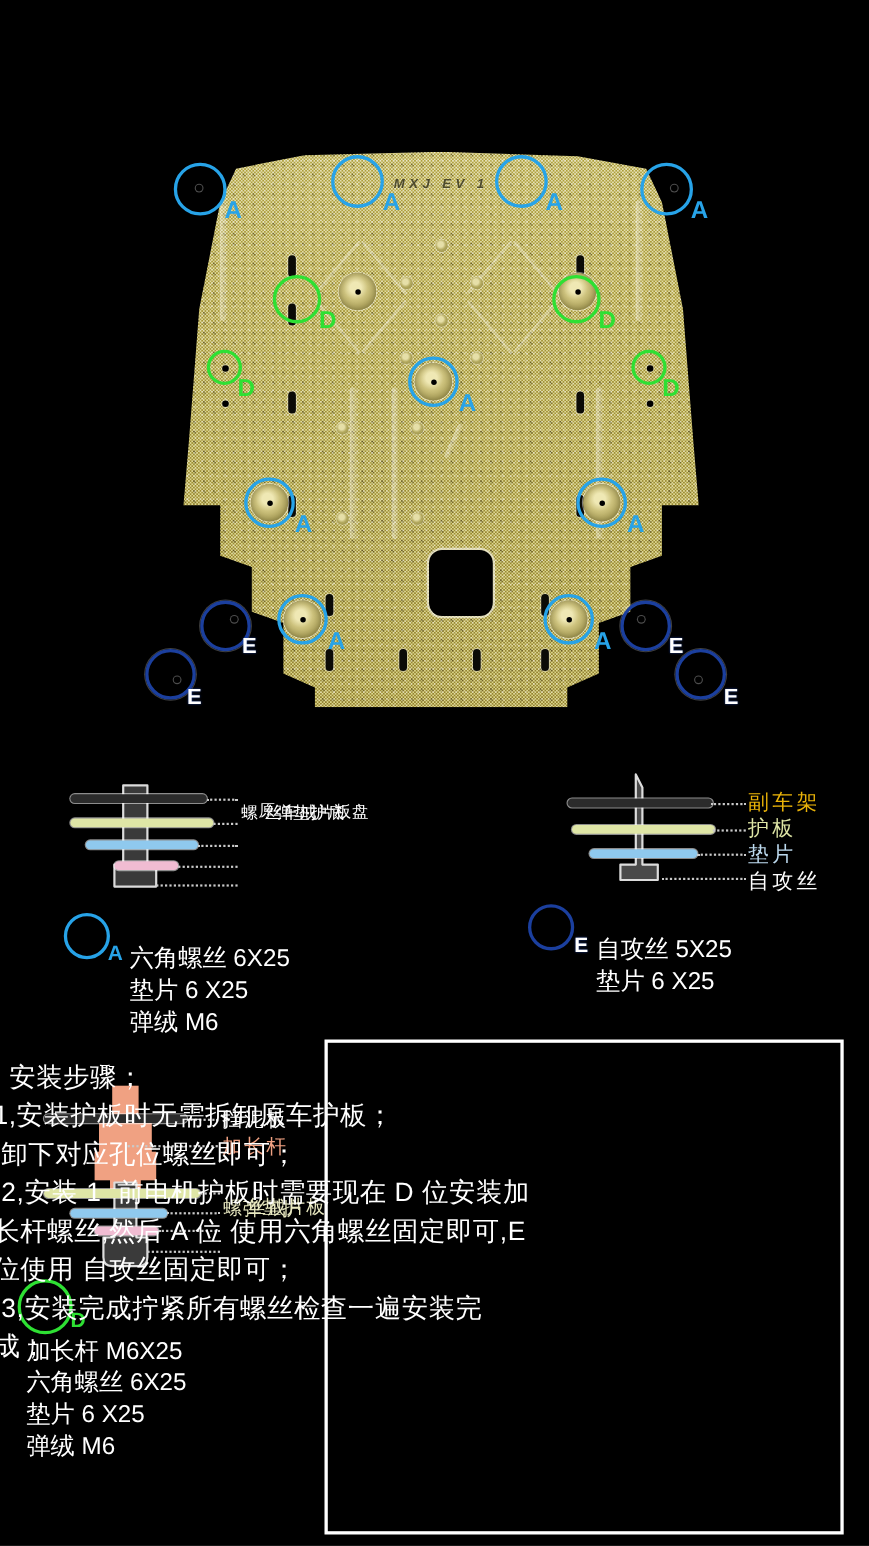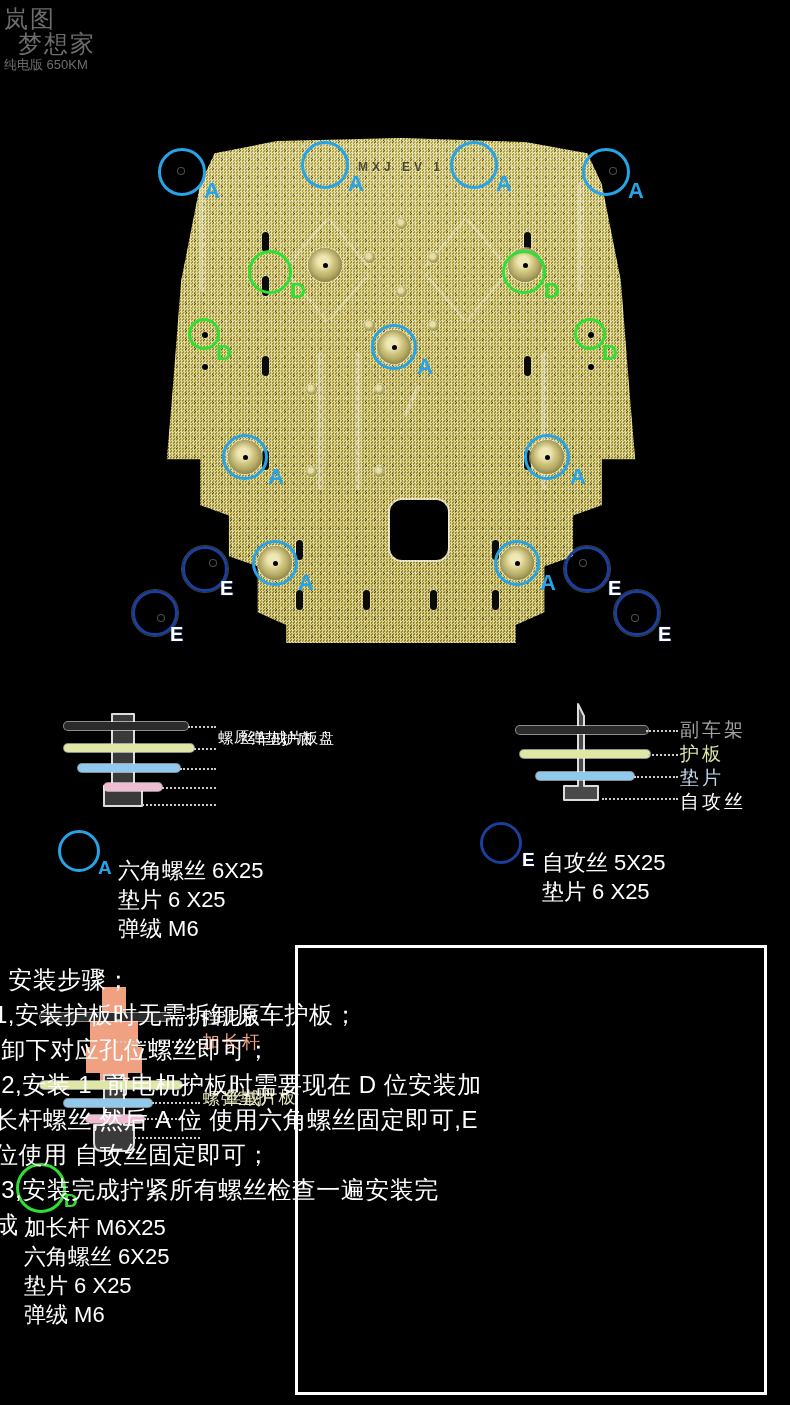--- a/index.html
+++ b/index.html
@@ -111,33 +111,28 @@
      border:3px solid #fff;box-sizing:border-box;background:#000;}
   #instr-text{position:absolute;left:-12px;top:948px;width:500px;
      font-size:24px;line-height:1.46;letter-spacing:0.5px;color:#fff;white-space:pre-wrap;
      padding:14px 4px 0 6px;box-sizing:border-box;}
 </style>
 </head>
 <body>
 
 <div class="page">
 
-  <div id="watermark">
-    <div class="wm1">岚图</div>
-    <div class="wm2">梦想家</div>
-    <div class="wm3">纯电版 650KM</div>
-  </div>
 
 
   <div id="photo">
     <div class="plate-wrap">
       <div class="plate-body"></div>
       <div class="plate-noise"></div>
 
-      <div class="plate-mark" style="left:248px;top:40px;">MXJ  EV  1</div>
+      <div class="plate-mark" style="left:248px;top:40px;font-style:italic;">MXJ  EV  1</div>
 
       <div class="rib" style="left:196px;top:92px;width:3px;height:62px;transform:rotate(40deg);"></div>
       <div class="rib" style="left:238px;top:92px;width:3px;height:62px;transform:rotate(-40deg);"></div>
       <div class="rib" style="left:196px;top:146px;width:3px;height:62px;transform:rotate(-40deg);"></div>
       <div class="rib" style="left:238px;top:146px;width:3px;height:62px;transform:rotate(40deg);"></div>
       <div class="rib" style="left:334px;top:92px;width:3px;height:62px;transform:rotate(40deg);"></div>
       <div class="rib" style="left:376px;top:92px;width:3px;height:62px;transform:rotate(-40deg);"></div>
       <div class="rib" style="left:334px;top:146px;width:3px;height:62px;transform:rotate(-40deg);"></div>
       <div class="rib" style="left:376px;top:146px;width:3px;height:62px;transform:rotate(40deg);"></div>
 
@@ -292,21 +287,21 @@
       </svg>
       <div class="layer" style="left:36px;top:26px;width:132px;background:#2b2b2b;"></div>
       <div class="layer" style="left:40px;top:50px;width:130px;background:#dfe6a6;"></div>
       <div class="layer" style="left:56px;top:72px;width:98px;background:#8fc9ee;"></div>
 
       <div class="lead" style="left:166px;top:30px;width:32px;"></div>
       <div class="lead" style="left:168px;top:54px;width:30px;"></div>
       <div class="lead" style="left:154px;top:76px;width:44px;"></div>
       <div class="lead" style="left:122px;top:98px;width:76px;"></div>
 
-      <div class="llabel" style="left:200px;top:20px;font-size:19px;color:#a3a3a3;letter-spacing:3px;">副车架</div>
+      <div class="llabel" style="left:200px;top:20px;font-size:19px;color:#eab308;letter-spacing:3px;">副车架</div>
       <div class="llabel" style="left:200px;top:44px;font-size:19px;color:#dfe6a6;letter-spacing:3px;">护板</div>
       <div class="llabel" style="left:200px;top:68px;font-size:19px;color:#bcd9ee;letter-spacing:3px;">垫片</div>
       <div class="llabel" style="left:200px;top:92px;font-size:19px;color:#fff;letter-spacing:3px;">自攻丝</div>
     </div>
 
     <div class="legend-ring" style="left:0px;top:122px;width:42px;height:42px;border:3px solid #1b3f9e;"></div>
     <div class="tag e" style="left:42px;top:150px;font-size:19px;">E</div>
     <div class="legend-title" style="left:62px;top:148px;">自攻丝 5X25
 垫片 6 X25</div>
   </div>

